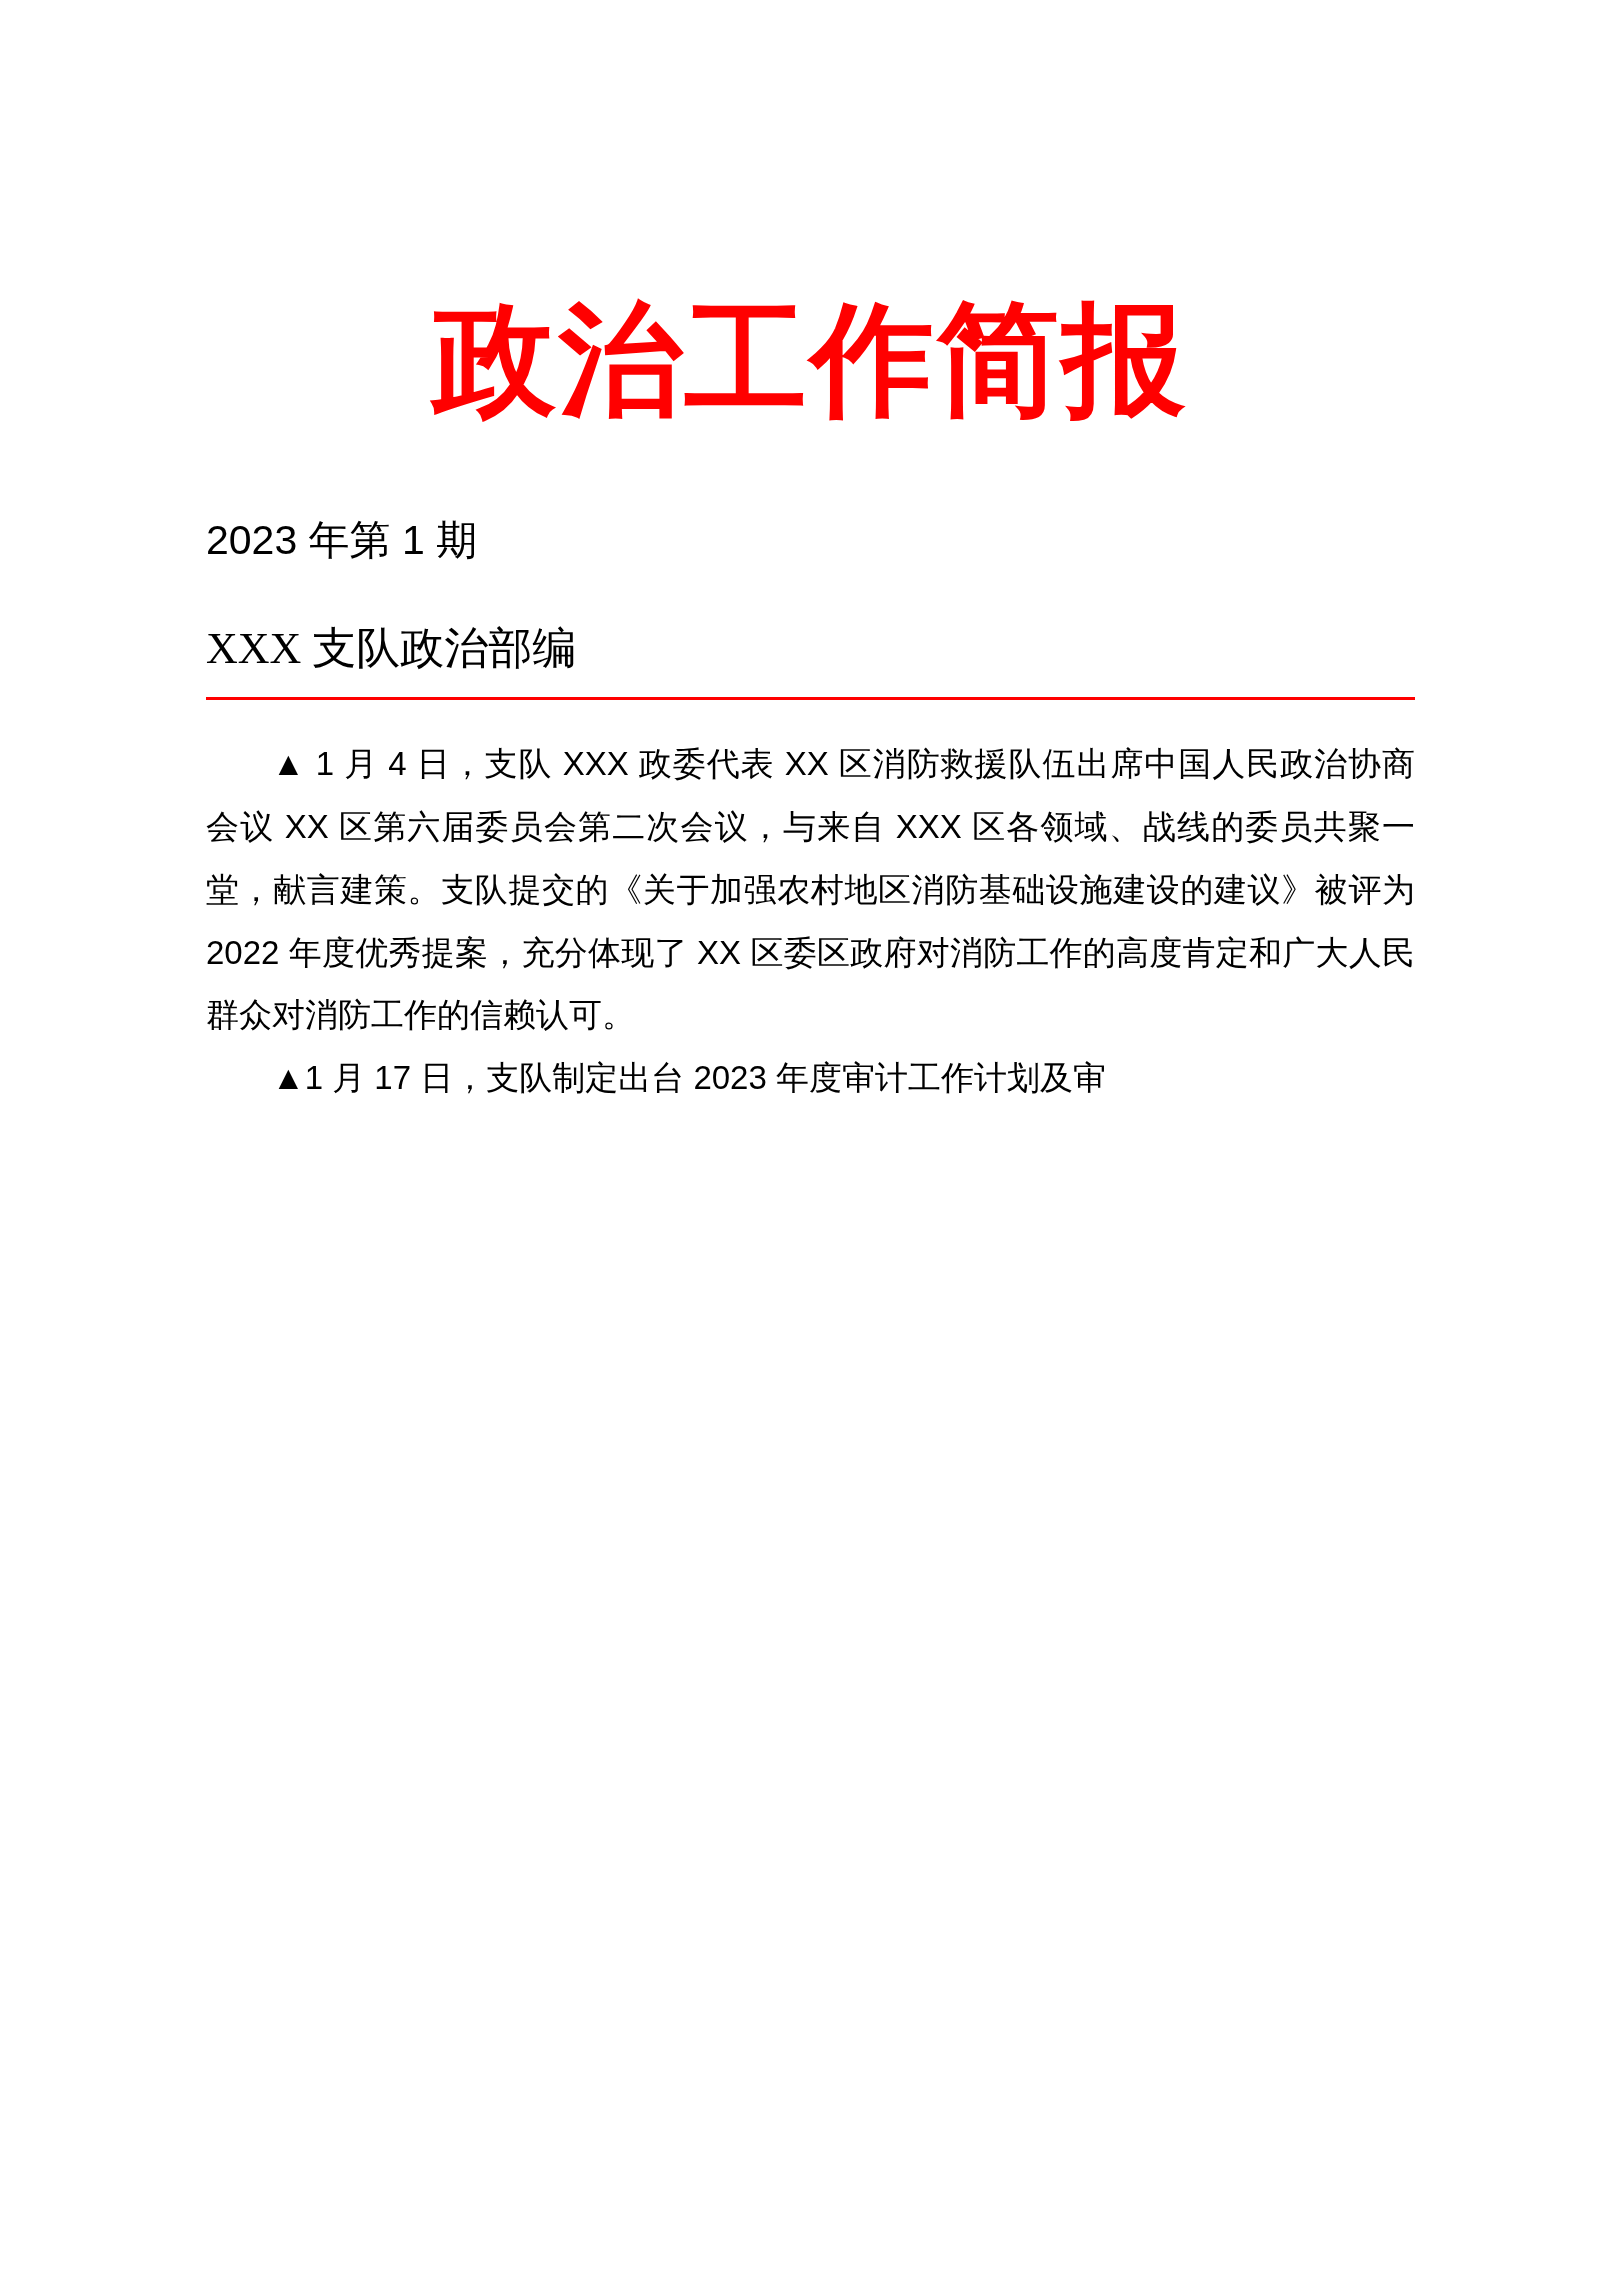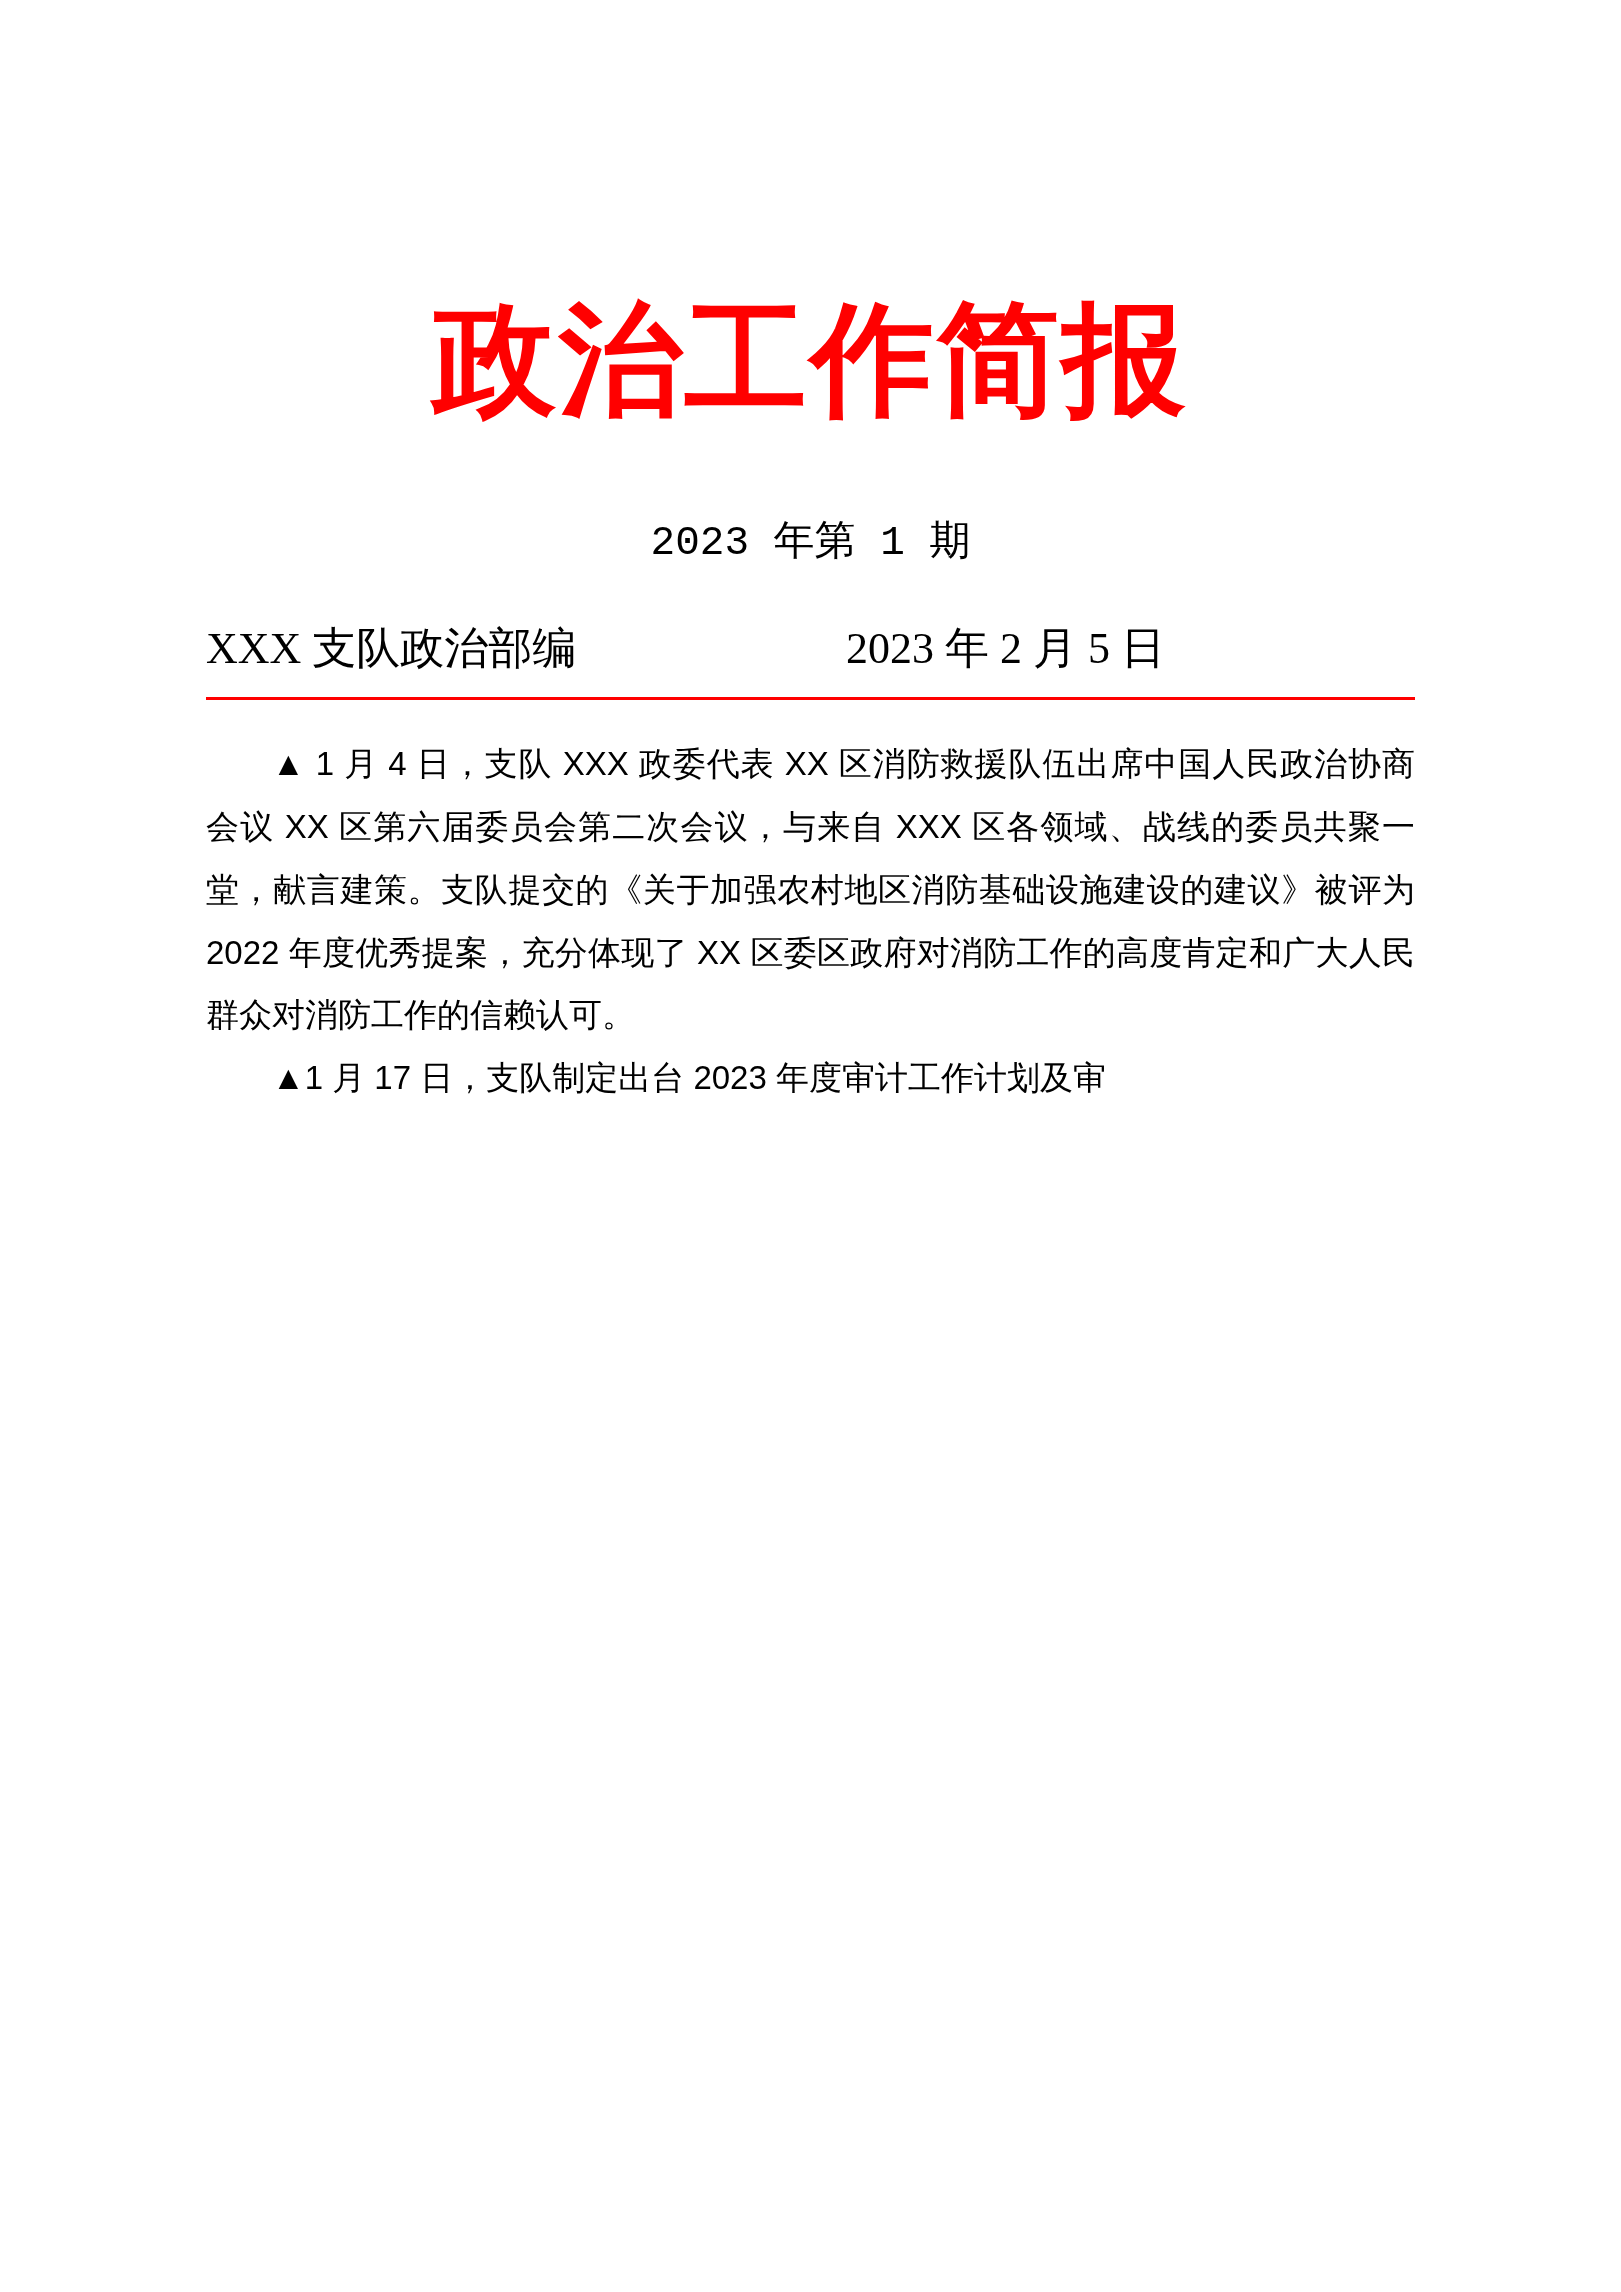--- a/index.html
+++ b/index.html
@@ -26,23 +26,23 @@
     color: #ff0000;
     font-size: 123px;
     font-weight: 700;
     letter-spacing: 2.9px;
     line-height: 1.15;
     font-family: "Liberation Sans", sans-serif;
     white-space: nowrap;
   }
   .doc-issue {
     margin-top: 43px;
-    text-align: center;
+    text-align: left;
     font-size: 41px;
-    font-family: Liberation Mono, monospace;
+    font-family: Liberation Sans, sans-serif;
   }
   .doc-meta {
     display: flex;
     align-items: flex-start;
     margin-top: 51px;
     font-size: 44px;
     font-family: "Liberation Serif", serif;
   }
   .doc-meta .meta-date {
     margin-left: auto;
@@ -78,21 +78,20 @@
 
 <div class="page">
   <div class="content">
 
     <h1 class="doc-title">政治工作简报</h1>
 
     <div class="doc-issue">2023 年第 1 期</div>
 
     <div class="doc-meta">
       <span class="meta-editor">XXX 支队政治部编</span>
-      <span class="meta-date">2023 年 2 月 5 日</span>
     </div>
 
     <hr class="red-rule">
 
 
     <div class="body-text">
       <p>▲ 1 月 4 日，支队 XXX 政委代表 XX 区消防救援队伍出席中国人民政治协商会议 XX 区第六届委员会第二次会议，与来自 XXX 区各领域、战线的委员共聚一堂，献言建策。支队提交的《关于加强农村地区消防基础设施建设的建议》被评为 2022 年度优秀提案，充分体现了 XX 区委区政府对消防工作的高度肯定和广大人民群众对消防工作的信赖认可。</p>
       <p>▲1 月 17 日，支队制定出台 2023 年度审计工作计划及审</p>
     </div>
 

